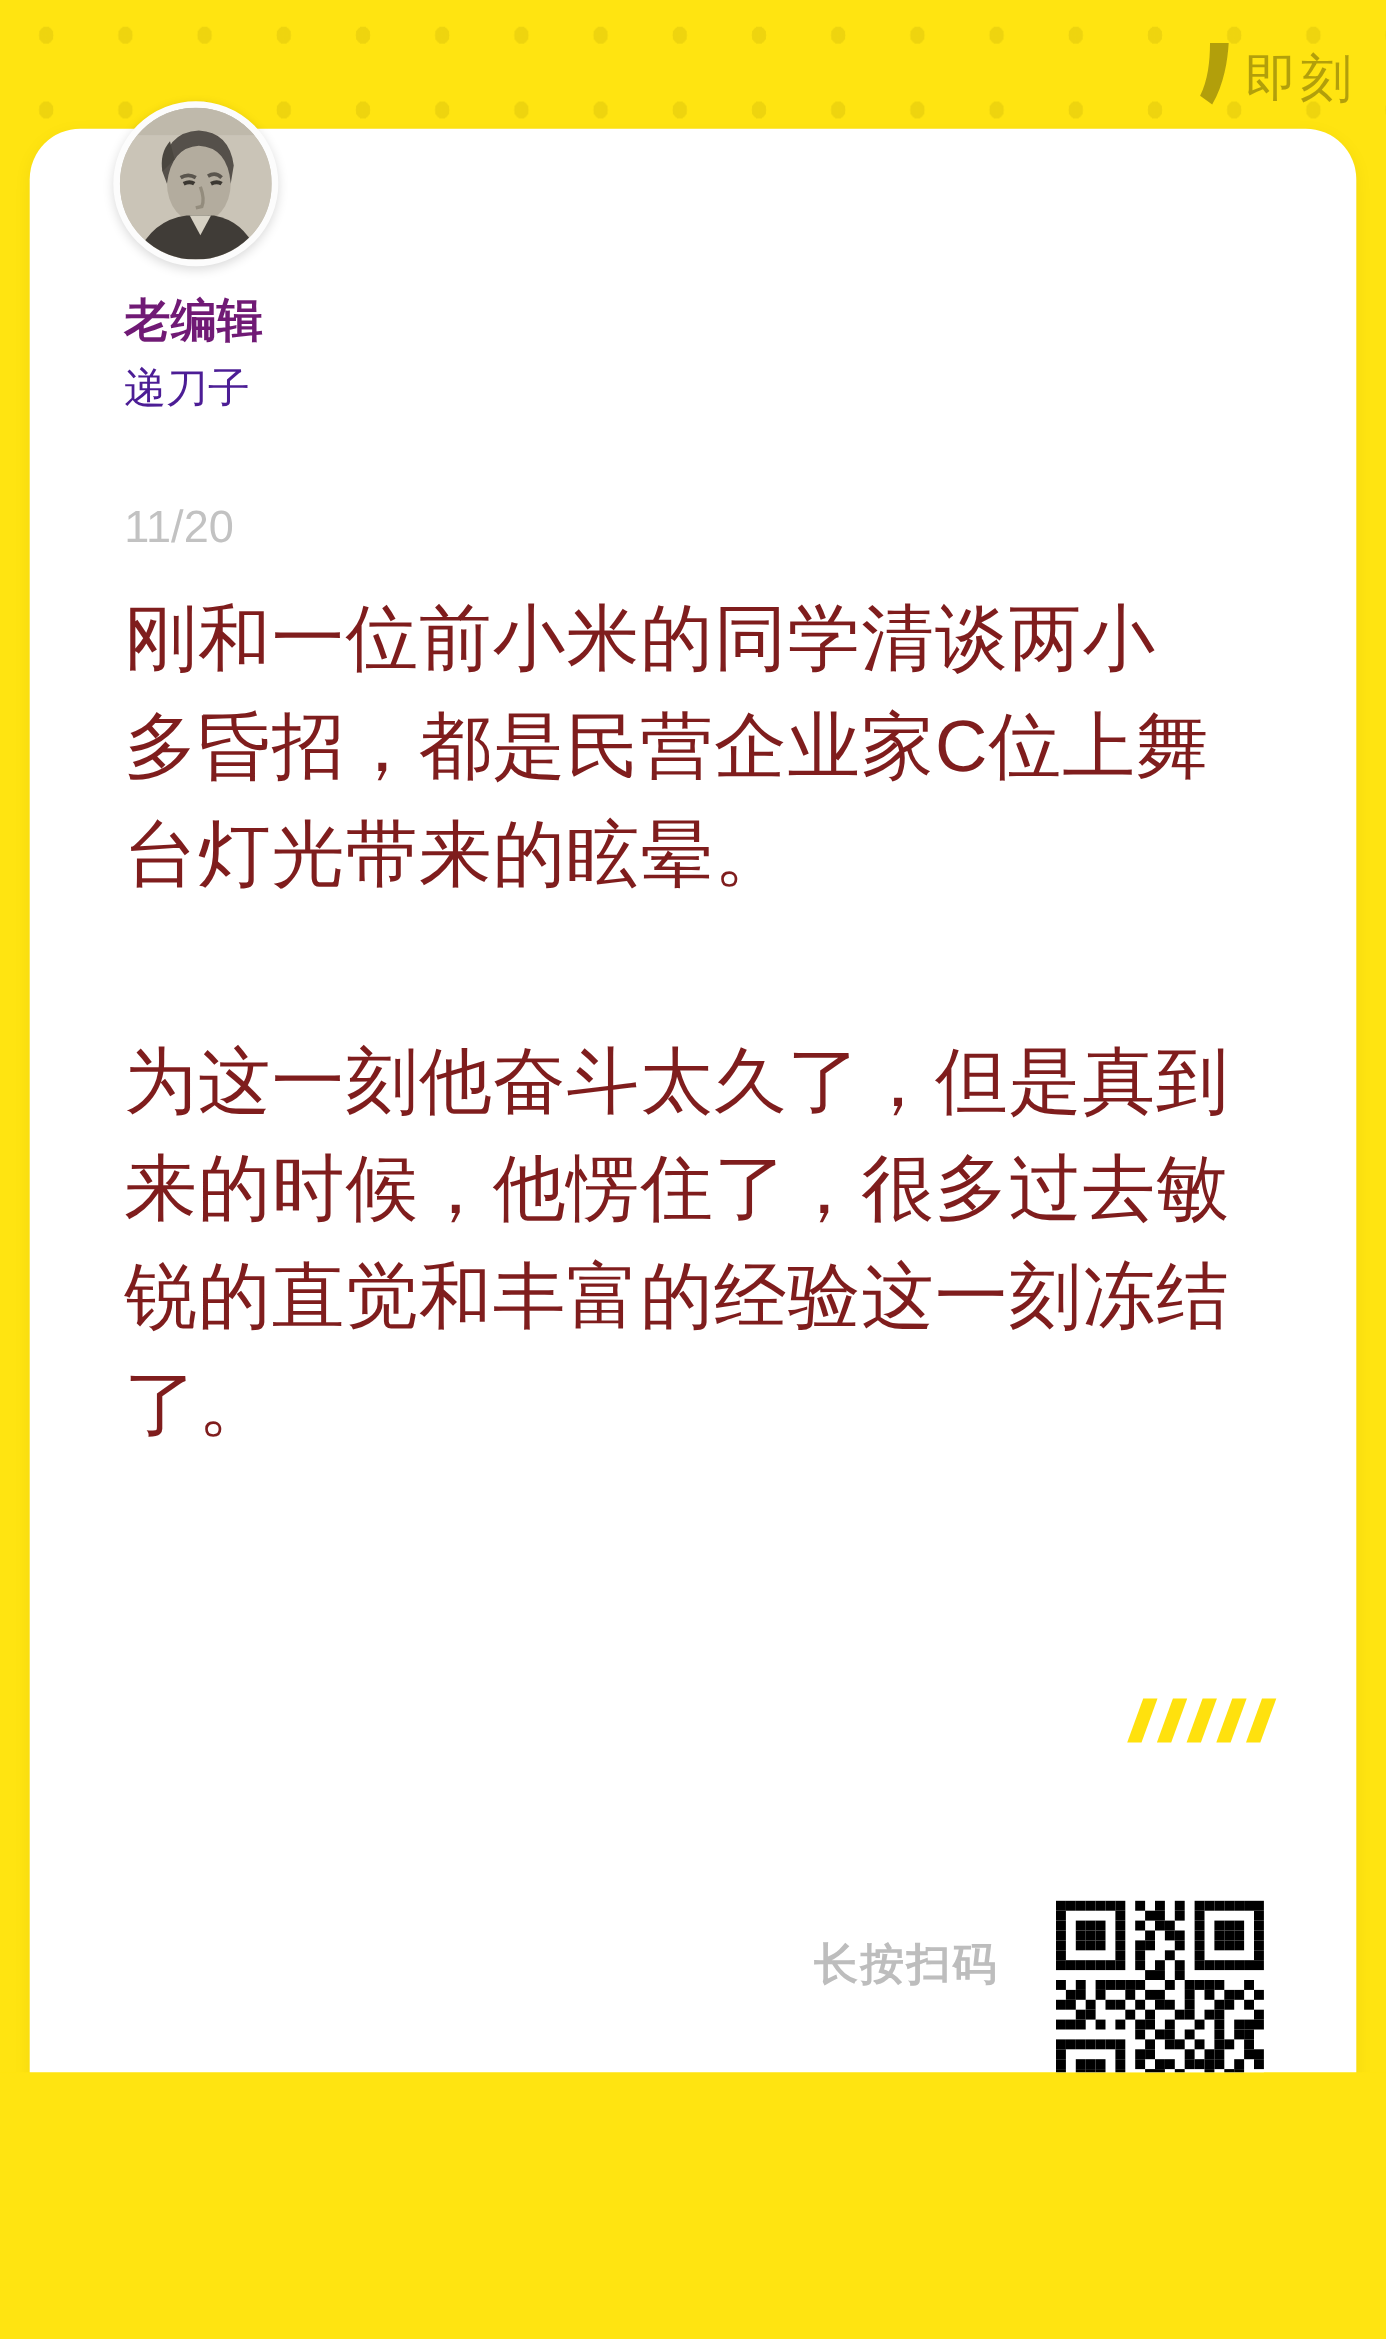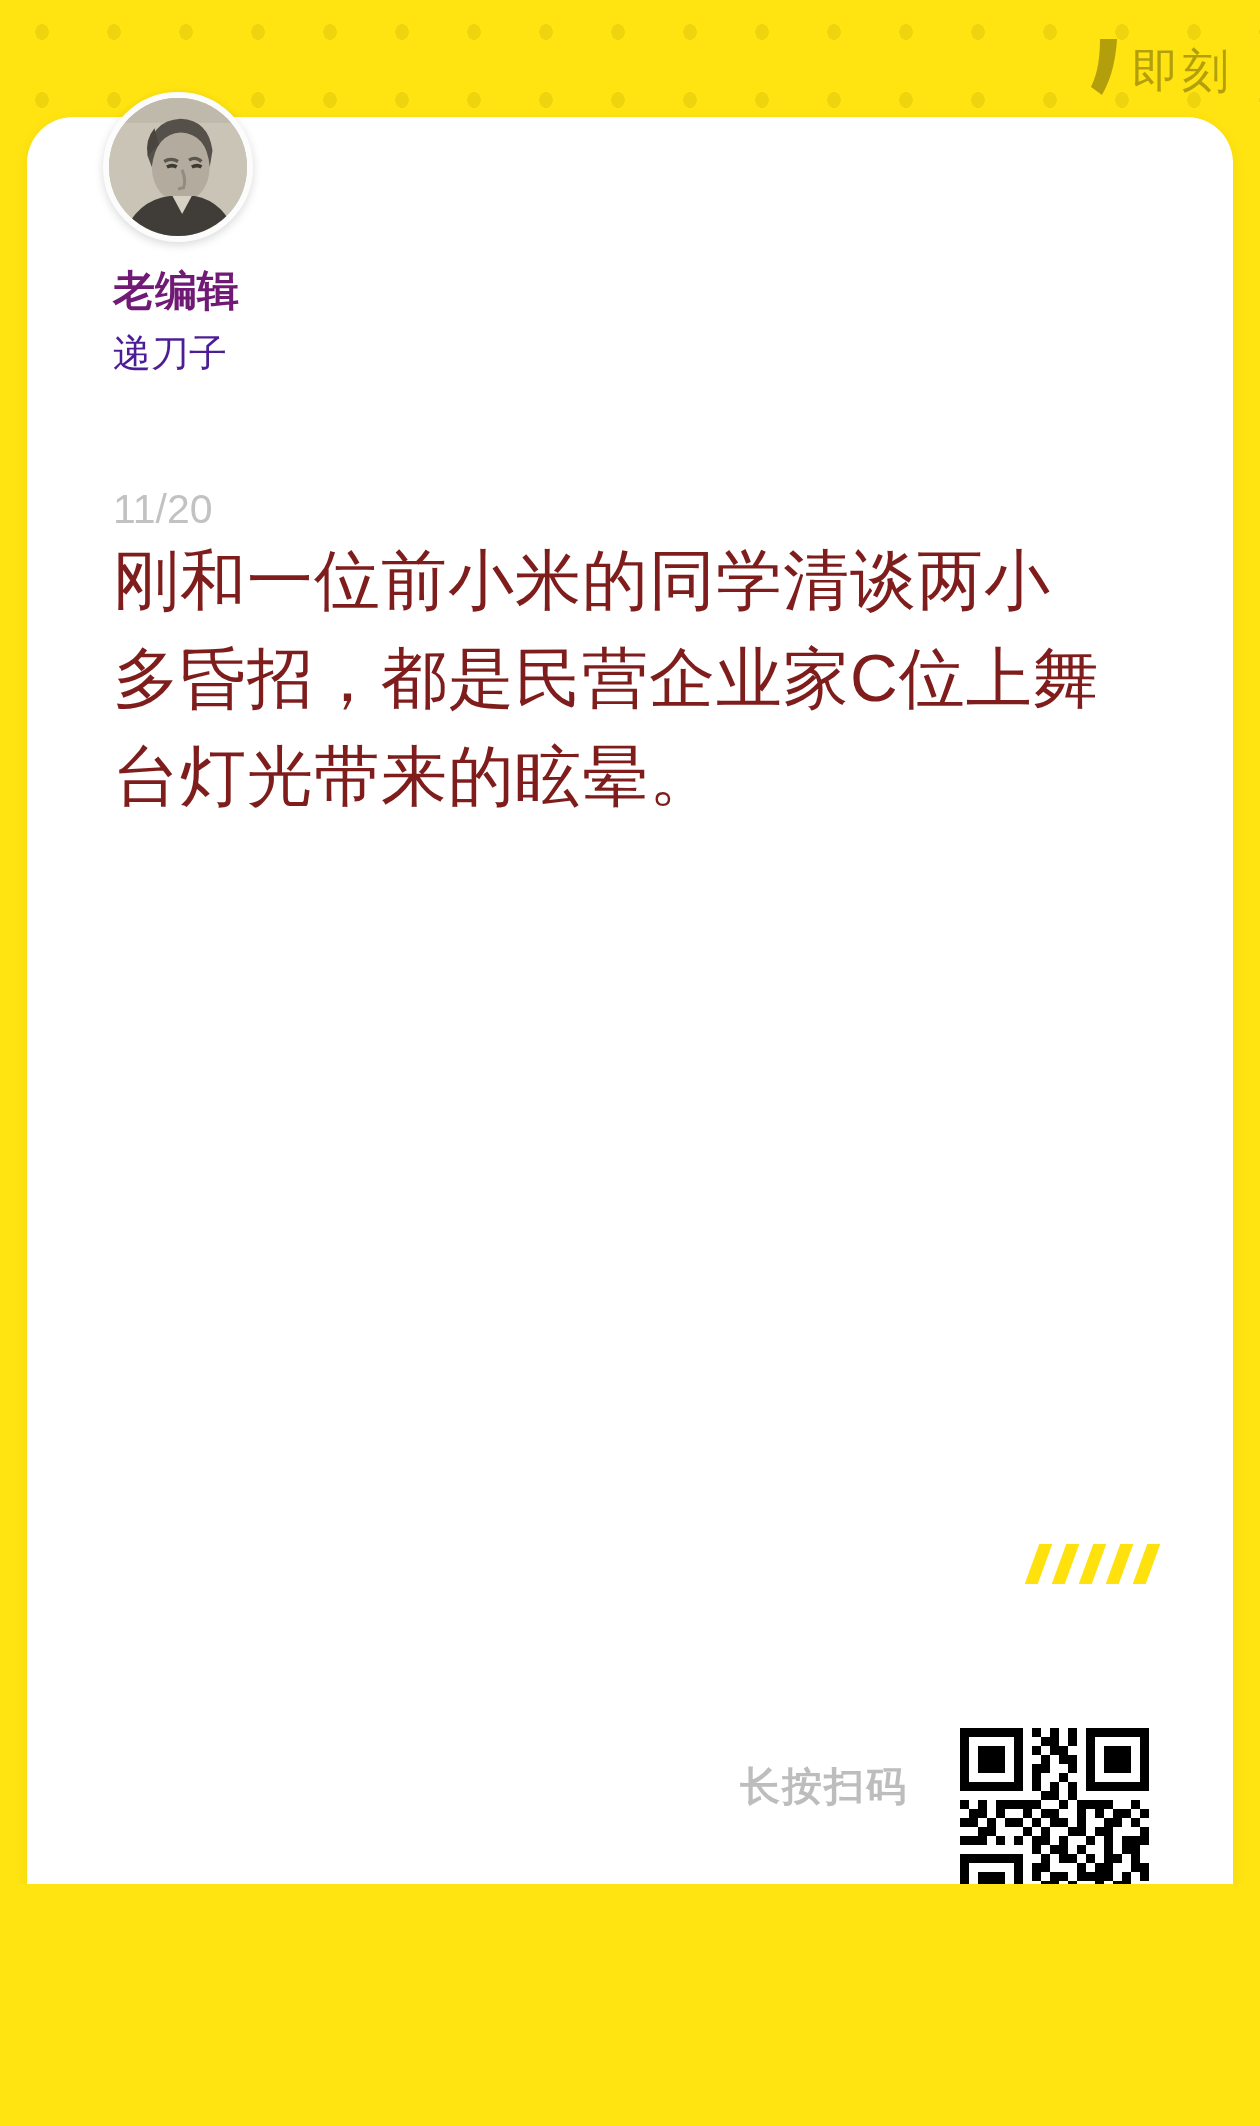--- a/index.html
+++ b/index.html
@@ -27,21 +27,21 @@
     background:#ffffff;border-radius:46px;box-shadow:0 4px 16px rgba(0,0,0,0.05);
   }
   .avatar{
     position:absolute;left:103px;top:92px;width:138px;height:138px;border-radius:50%;
     border:6px solid #fcfcfc;overflow:hidden;box-shadow:0 3px 10px rgba(0,0,0,0.15);
     background:#c9c3b6;
   }
   .avatar svg{display:block;width:100%;height:100%;}
   .author-name{position:absolute;left:113px;top:266px;font-size:42px;line-height:50px;font-weight:700;color:#701a75;}
   .author-bio{position:absolute;left:113px;top:330px;font-size:38px;line-height:46px;color:#4c1d95;}
-  .post-date{position:absolute;left:113px;top:484px;font-size:41px;line-height:50px;color:#c2c2c2;}
+  .post-date{position:absolute;left:113px;top:454px;font-size:41px;line-height:50px;color:#c2c2c2;}
   .post-text{
     position:absolute;left:113px;top:531px;width:1050px;
     font-size:66px;line-height:98px;letter-spacing:1px;color:#7f1d1d;
   }
   .post-text p{margin:0;}
   .post-text p + p{margin-top:108px;}
   
   .slashes{position:absolute;left:1032px;top:1544px;display:flex;gap:14px;}
   .slashes span{width:13px;height:40px;background:#FFE10E;transform:skewX(-20deg);}
   
@@ -101,20 +101,26 @@
   <div class="author-name">老编辑</div>
   <div class="author-bio">递刀子</div>
   <div class="post-date">11/20</div>
 
   <div class="post-text">
     <p>
       <span style="display:block">刚和一位前小米的同学清谈两小</span>
       <span style="display:block">多昏招，都是民营企业家C位上舞</span>
       <span style="display:block">台灯光带来的眩晕。</span>
     </p>
+    <p>
+      <span style="display:block">为这一刻他奋斗太久了，但是真到</span>
+      <span style="display:block">来的时候，他愣住了，很多过去敏</span>
+      <span style="display:block">锐的直觉和丰富的经验这一刻冻结</span>
+      <span style="display:block">了。</span>
+    </p>
   </div>
 
   <div class="slashes">
     <span></span>
       <span></span>
       <span></span>
       <span></span>
       <span></span>
   </div>
 

